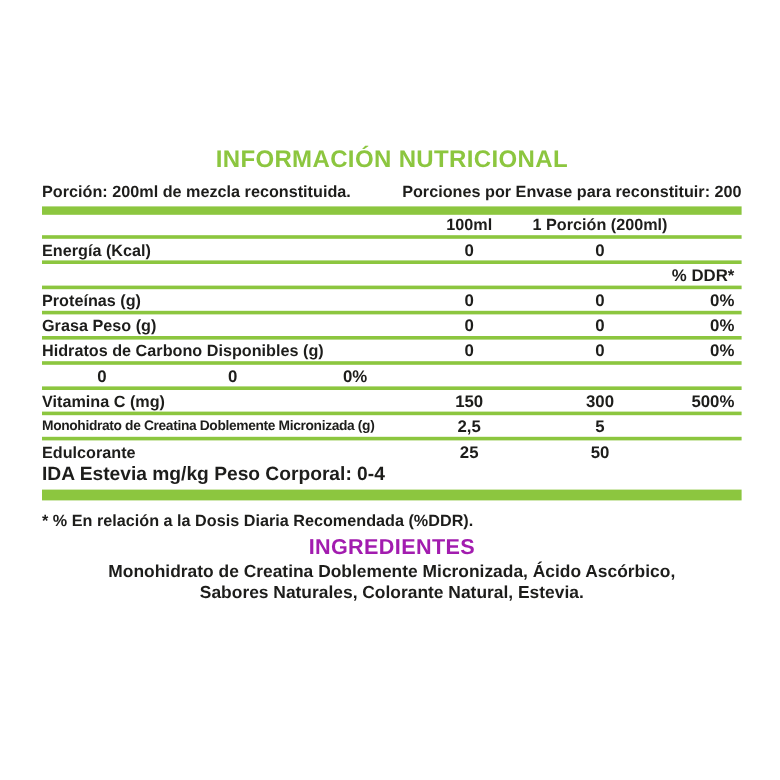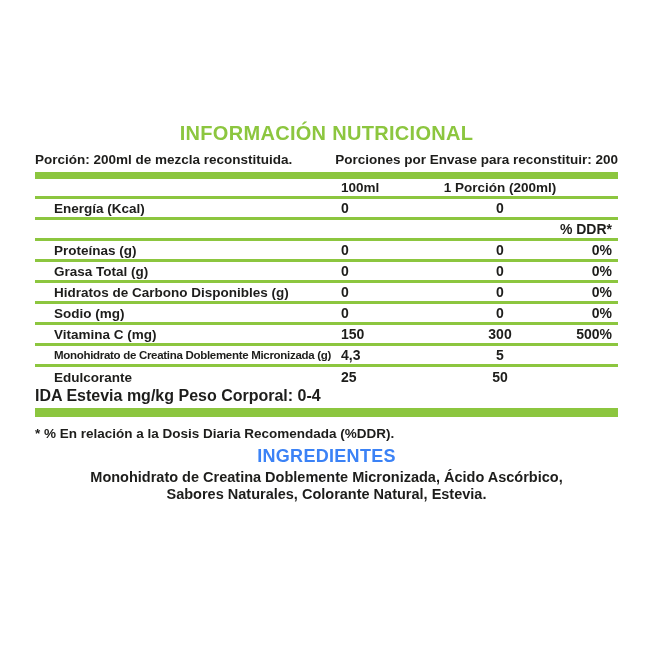--- a/index.html
+++ b/index.html
@@ -52,26 +52,25 @@
     align-items: center;
     height: 18px;
     border-bottom: 3px solid #8cc63f;
     font-weight: bold;
     font-size: 13.5px;
   }
   .trow .lbl {
     flex: 1 1 auto;
     min-width: 0;
     white-space: nowrap;
-    margin-left: 19px;
   }
   .trow .c1 {
     flex: 0 0 auto;
     width: 100px;
-    text-align: left;
+    text-align: center;
     font-size: 14px;
     white-space: nowrap;
   }
   .trow .c2 {
     flex: 0 0 auto;
     width: 118px;
     text-align: center;
     font-size: 14px;
     white-space: nowrap;
   }
@@ -117,21 +116,21 @@
     font-weight: bold;
     font-size: 13.5px;
     margin-top: 9px;
   }
   .ing-title {
     margin: 5px 0 2px 0;
     text-align: center;
     font-size: 18px;
     font-weight: bold;
     letter-spacing: 0.3px;
-    color: #3b82f6;
+    color: #a21caf;
   }
   .ing-text {
     text-align: center;
     font-weight: bold;
     font-size: 14.5px;
     line-height: 17px;
     white-space: pre-line;
   }
 </style>
 </head>
@@ -171,50 +170,49 @@
     </div>
 
     <div class="trow">
       <span class="lbl">Proteínas (g)</span>
       <span class="c1">0</span>
       <span class="c2">0</span>
       <span class="c3">0%</span>
     </div>
 
     <div class="trow">
-      <span class="lbl">Grasa Total (g)</span>
+      <span class="lbl">Grasa Peso (g)</span>
       <span class="c1">0</span>
       <span class="c2">0</span>
       <span class="c3">0%</span>
     </div>
 
     <div class="trow">
       <span class="lbl">Hidratos de Carbono Disponibles (g)</span>
       <span class="c1">0</span>
       <span class="c2">0</span>
       <span class="c3">0%</span>
     </div>
 
     <div class="trow">
-      <span class="lbl">Sodio (mg)</span>
       <span class="c1">0</span>
       <span class="c2">0</span>
       <span class="c3">0%</span>
     </div>
 
     <div class="trow">
       <span class="lbl">Vitamina C (mg)</span>
       <span class="c1">150</span>
       <span class="c2">300</span>
       <span class="c3">500%</span>
     </div>
 
     <div class="trow condensed">
       <span class="lbl">Monohidrato de Creatina Doblemente Micronizada (g)</span>
-      <span class="c1">4,3</span>
+      <span class="c1">2,5</span>
       <span class="c2">5</span>
       <span class="c3"></span>
     </div>
 
     <div class="trow two-line">
       <span class="lbl">
         <div class="l1">Edulcorante</div>
       </span>
       <span class="c1">25</span>
       <span class="c2">50</span>

